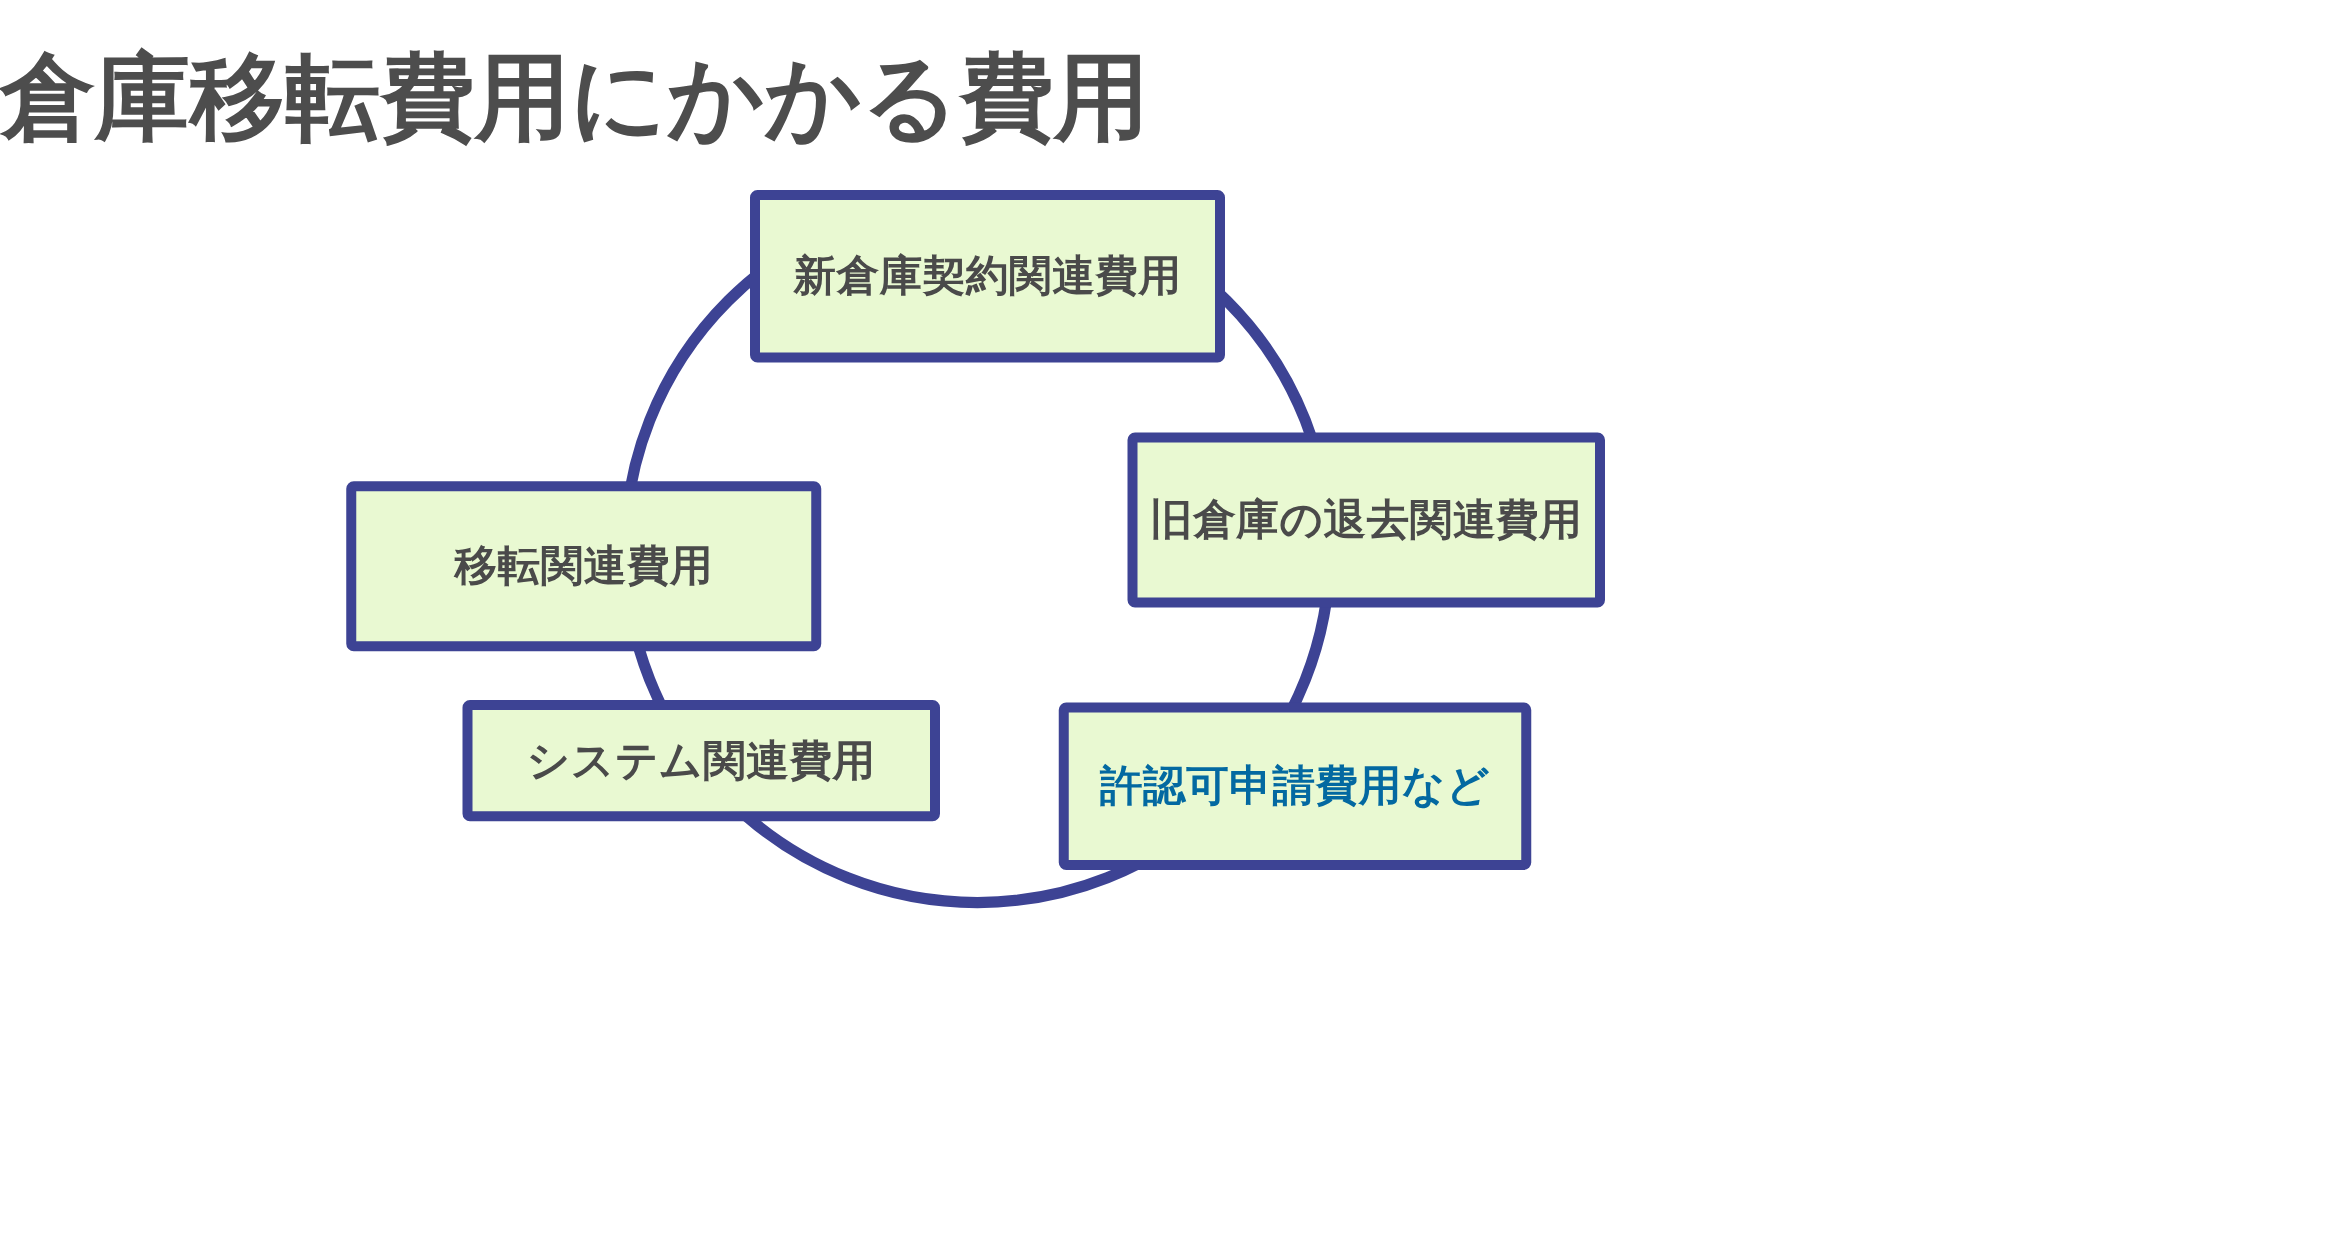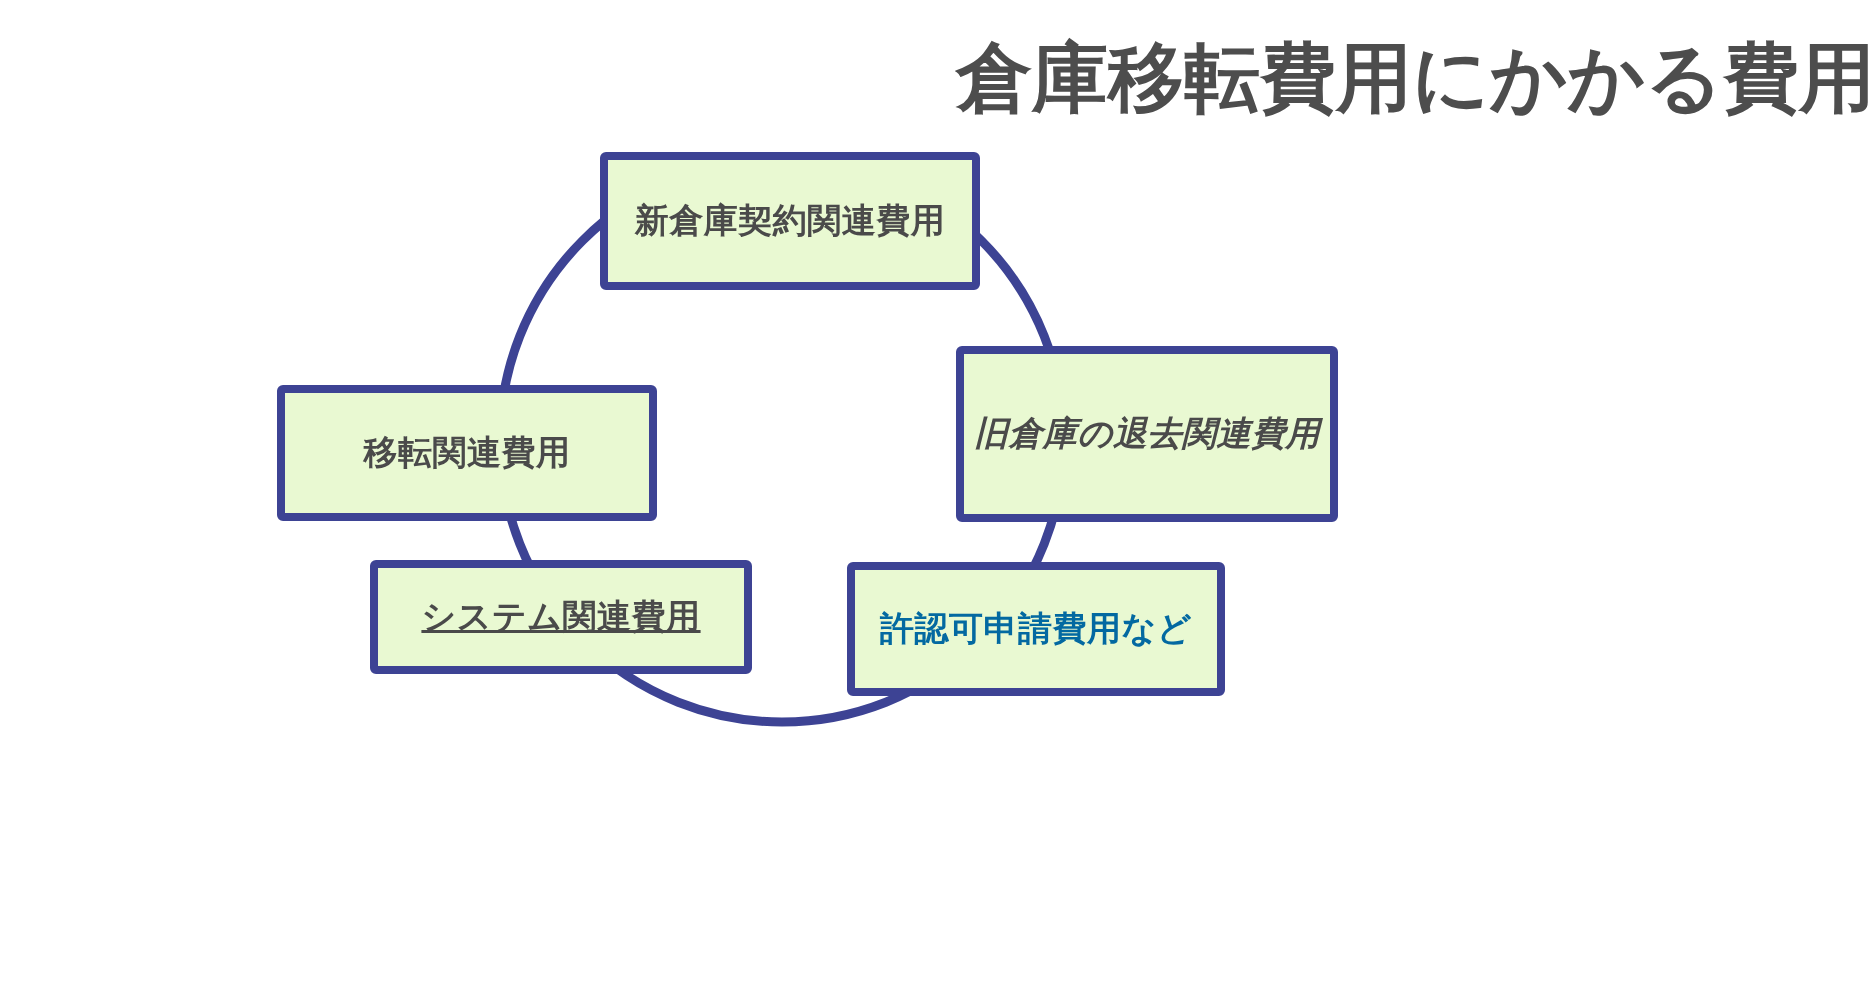--- a/index.html
+++ b/index.html
@@ -16,21 +16,21 @@
     height: 1000px;
     background: #ffffff;
     overflow: hidden;
   }
   
   #title {
     position: absolute;
     left: 0;
     top: 36px;
     width: 1875px;
-    text-align: right;
+    text-align: left;
     font-size: 76px;
     font-weight: 700;
     color: #4d4d4d;
     letter-spacing: 0px;
     line-height: 1.1;
     white-space: nowrap;
   }
   
   #ring-svg {
     position: absolute;
@@ -55,23 +55,23 @@
     font-size: 34px;
     letter-spacing: 0.5px;
     white-space: nowrap;
     text-align: center;
   }
   .node-label {
     display: block;
     padding: 0 10px;
   }
   #node-top      { left: 600px; top: 152px; width: 380px; height: 138px; }
-  #node-right    { left: 956px; top: 346px; width: 382px; height: 176px; font-style: italic; }
+  #node-right    { left: 902px; top: 346px; width: 382px; height: 140px; }
   #node-left     { left: 277px; top: 346px; width: 380px; height: 136px; margin-top: 39px; }
-  #node-bottomleft  { left: 370px; top: 560px; width: 382px; height: 114px; text-decoration: underline; }
+  #node-bottomleft  { left: 370px; top: 560px; width: 382px; height: 97px; }
   #node-bottomright { left: 836px; top: 562px; width: 378px; height: 134px; }
 </style>
 </head>
 <body>
 
 <div id="canvas" style="background: rgb(255, 255, 255);">
 
   <div id="title" style="color: rgb(77, 77, 77);">倉庫移転費用にかかる費用</div>
 
   <svg id="ring-svg" viewBox="0 0 1875 1000" xmlns="http://www.w3.org/2000/svg">

